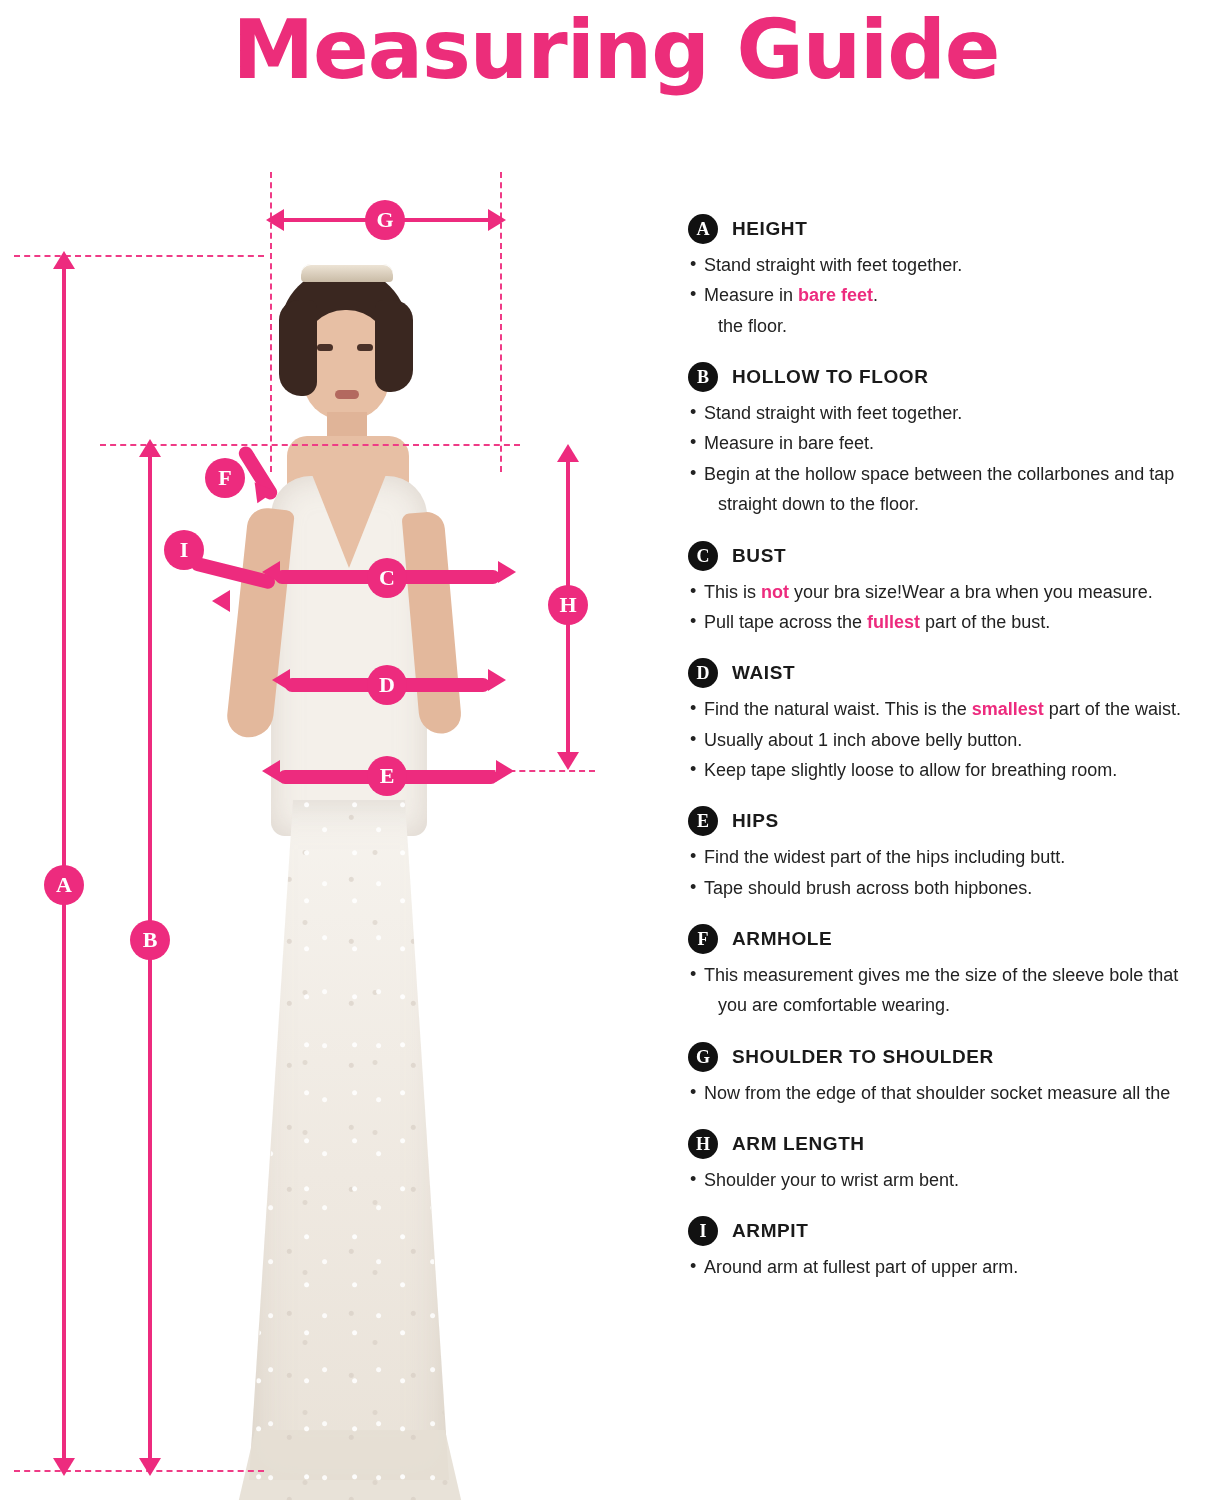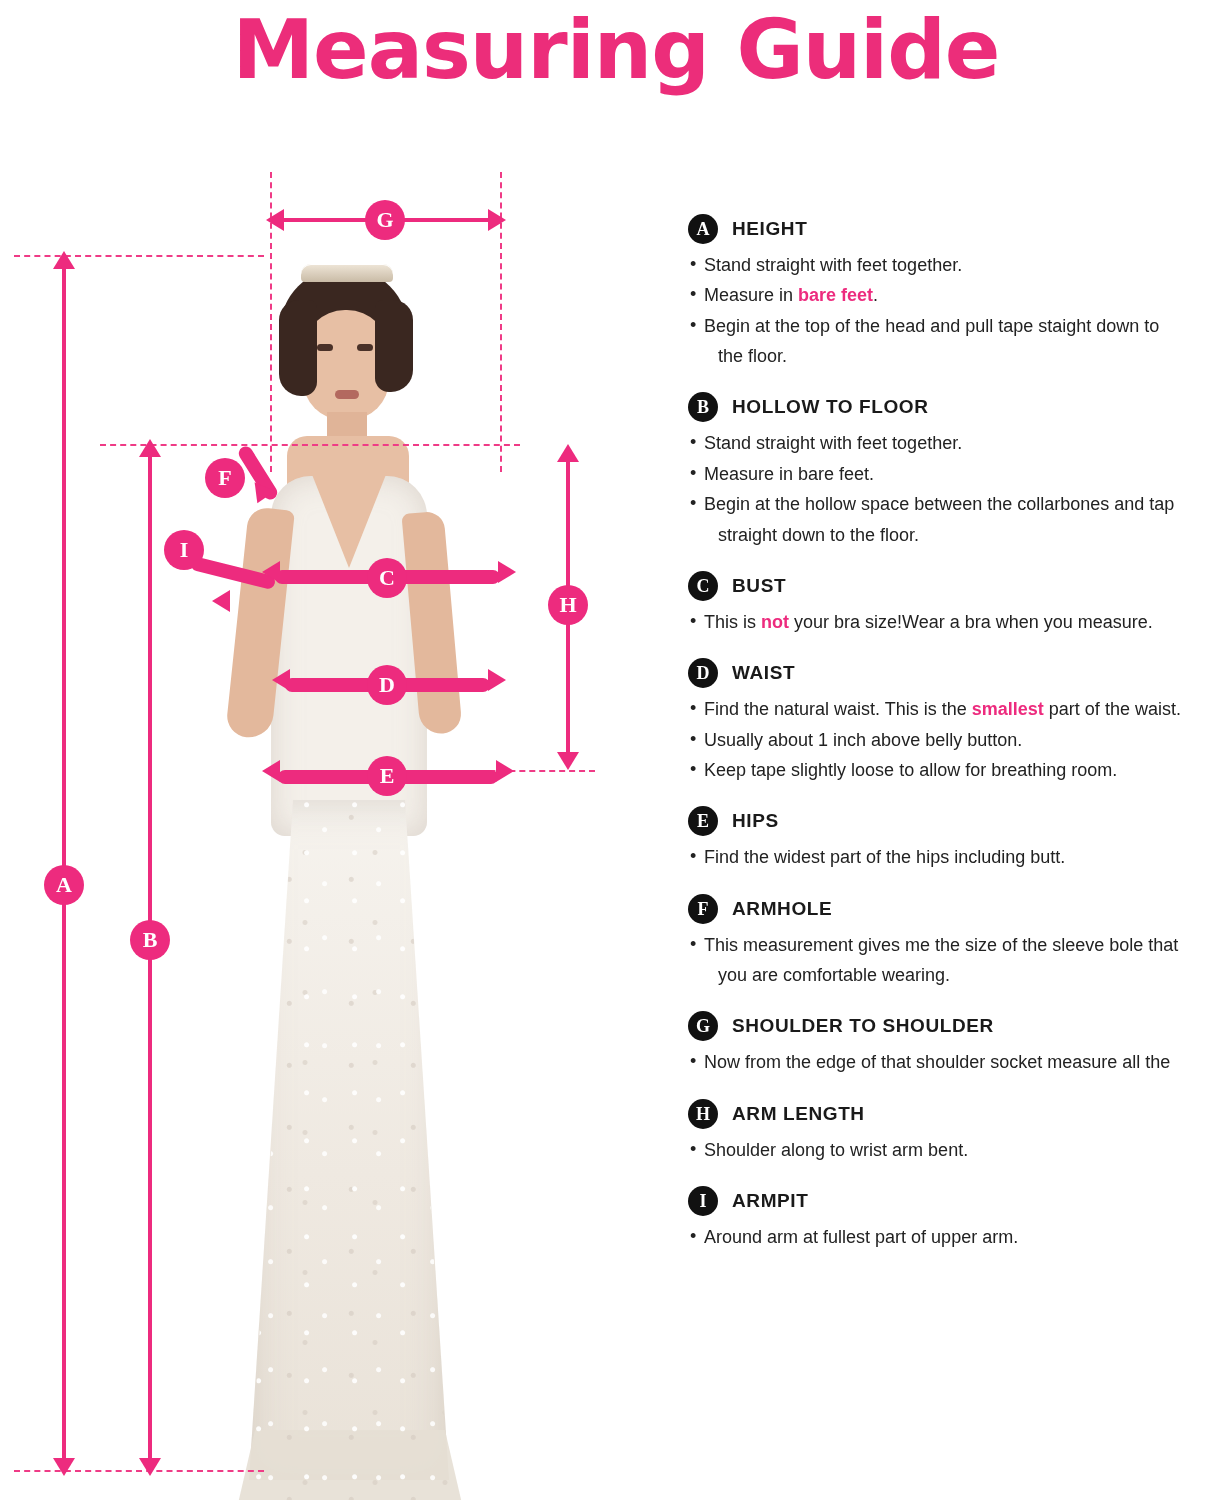--- a/index.html
+++ b/index.html
@@ -396,21 +396,20 @@
 
   <div class="guide" id="guide-list">
       <div class="entry">
         <div class="entry-head">
           <div class="letter">A</div>
           <div class="entry-title">HEIGHT</div>
         </div>
         <ul class="bullets">
           <li><span>Stand straight with feet together.</span></li>
           <li><span>Measure in </span><span class="hl">bare feet</span><span>.</span></li>
-          <li><span>Begin at the top of the head and pull tape staight down to</span></li>
           <li class="cont"><span>the floor.</span></li>
         </ul>
       </div>
       <div class="entry">
         <div class="entry-head">
           <div class="letter">B</div>
           <div class="entry-title">HOLLOW TO FLOOR</div>
         </div>
         <ul class="bullets">
           <li><span>Stand straight with feet together.</span></li>
@@ -419,40 +418,42 @@
           <li class="cont"><span>straight down to the floor.</span></li>
         </ul>
       </div>
       <div class="entry">
         <div class="entry-head">
           <div class="letter">C</div>
           <div class="entry-title">BUST</div>
         </div>
         <ul class="bullets">
           <li><span>This is </span><span class="hl">not</span><span> your bra size!Wear a bra when you measure.</span></li>
+          <li><span>Pull tape across the </span><span class="hl">fullest</span><span> part of the bust.</span></li>
         </ul>
       </div>
       <div class="entry">
         <div class="entry-head">
           <div class="letter">D</div>
           <div class="entry-title">WAIST</div>
         </div>
         <ul class="bullets">
           <li><span>Find the natural waist. This is the </span><span class="hl">smallest</span><span> part of the waist.</span></li>
           <li><span>Usually about 1 inch above belly button.</span></li>
           <li><span>Keep tape slightly loose to allow for breathing room.</span></li>
         </ul>
       </div>
       <div class="entry">
         <div class="entry-head">
           <div class="letter">E</div>
           <div class="entry-title">HIPS</div>
         </div>
         <ul class="bullets">
           <li><span>Find the widest part of the hips including butt.</span></li>
+          <li><span>Tape should brush across both hipbones.</span></li>
         </ul>
       </div>
       <div class="entry">
         <div class="entry-head">
           <div class="letter">F</div>
           <div class="entry-title">ARMHOLE</div>
         </div>
         <ul class="bullets">
           <li><span>This measurement gives me the size of the sleeve bole that</span></li>
           <li class="cont"><span>you are comfortable wearing.</span></li>
@@ -466,21 +467,21 @@
         <ul class="bullets">
           <li><span>Now from the edge of that shoulder socket measure all the</span></li>
         </ul>
       </div>
       <div class="entry">
         <div class="entry-head">
           <div class="letter">H</div>
           <div class="entry-title">ARM LENGTH</div>
         </div>
         <ul class="bullets">
-          <li><span>Shoulder along to wrist arm bent.</span></li>
+          <li><span>Shoulder your to wrist arm bent.</span></li>
         </ul>
       </div>
       <div class="entry">
         <div class="entry-head">
           <div class="letter">I</div>
           <div class="entry-title">ARMPIT</div>
         </div>
         <ul class="bullets">
           <li><span>Around arm at fullest part of upper arm.</span></li>
         </ul>

